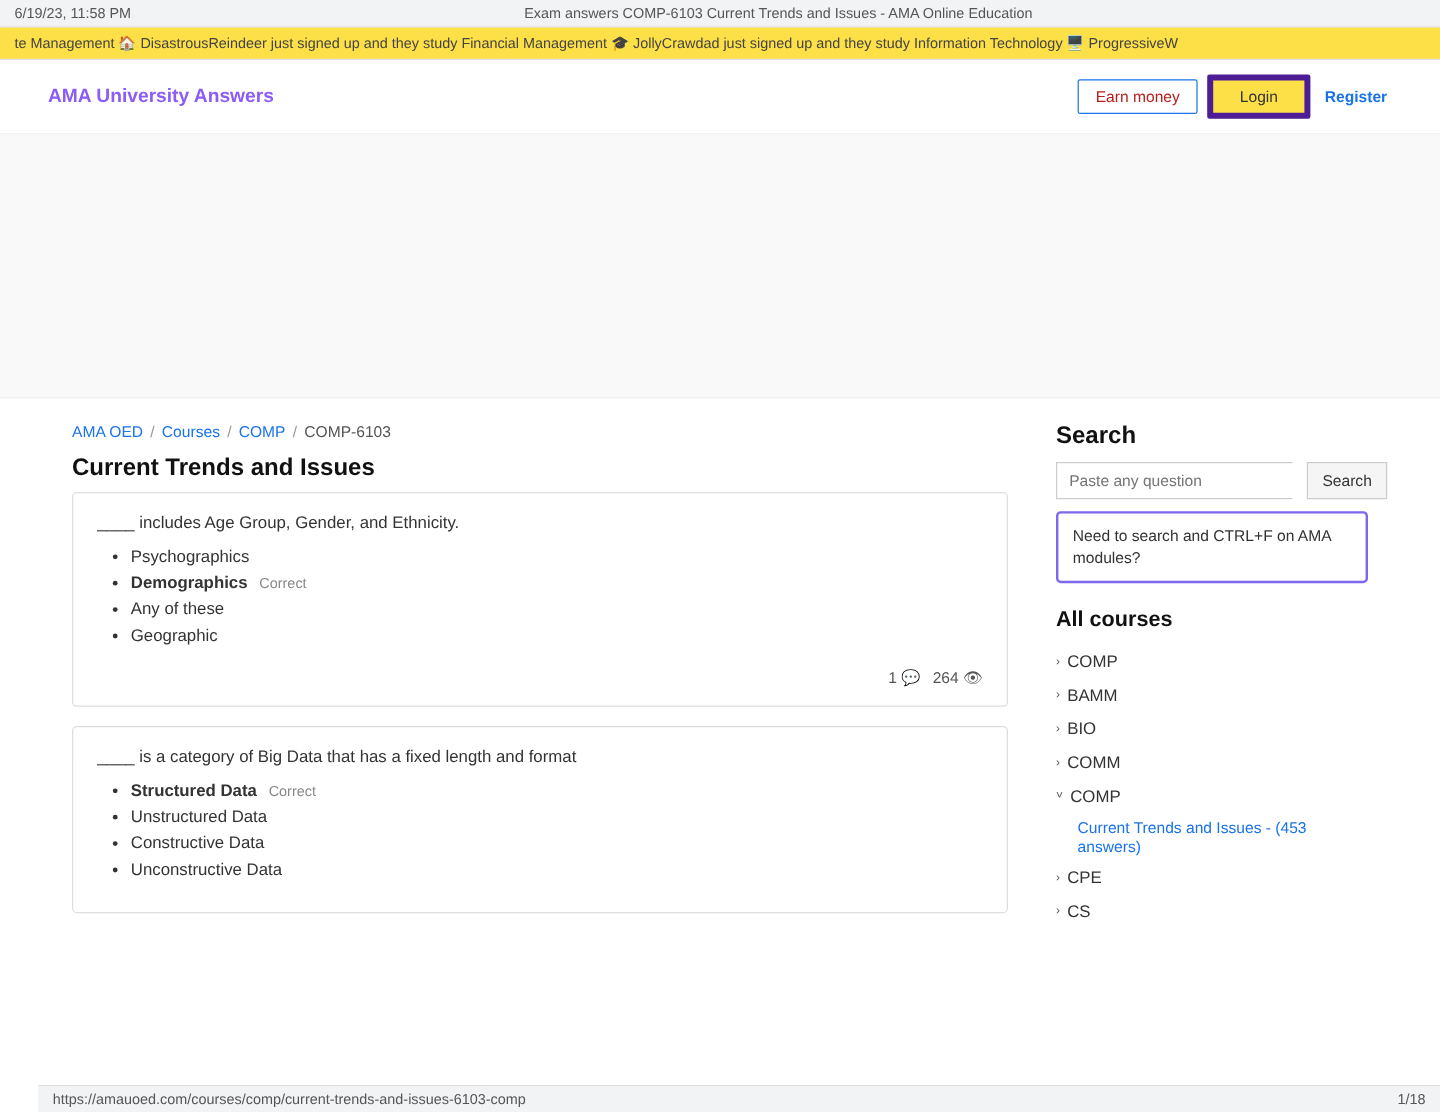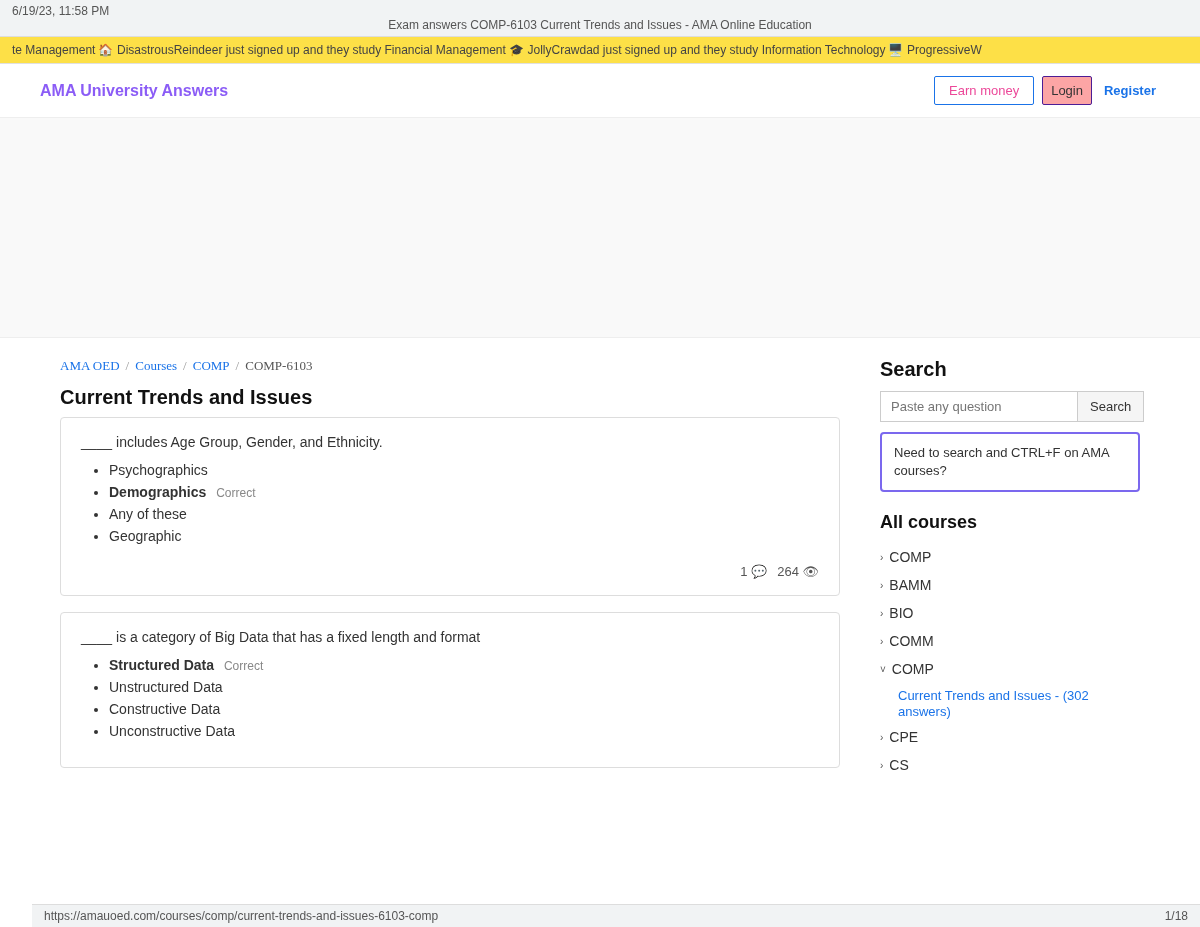--- a/index.html
+++ b/index.html
@@ -7,21 +7,20 @@
 
     
     .browser-bar {
       background: #f1f3f4;
       border-bottom: 1px solid #ddd;
       padding: 4px 12px;
       font-size: 12px;
       color: #555;
       display: flex;
       justify-content: space-between;
-      flex-direction: column;
     }
     .browser-title {
       text-align: center;
       flex: 1;
     }
 
     
     .notification-bar {
       background: #fde047;
       border-bottom: 1px solid #e0e0e0;
@@ -47,32 +46,32 @@
       font-weight: 600;
       text-decoration: none;
     }
     .header-actions {
       display: flex;
       gap: 8px;
       align-items: center;
     }
     .btn-earn {
       border: 1px solid #1a73e8;
-      color: #ec4899;
+      color: #b91c1c;
       background: #fff;
       padding: 6px 14px;
       cursor: pointer;
       font-size: 13px;
       border-radius: 2px;
     }
     .btn-login {
-      border: 1px solid #4c1d95;
-      color: #333;
-      background: #fca5a5;
-      padding: 6px 8px;
+      border: 5px solid #4c1d95;
+      color: #333;
+      background: #fde047;
+      padding: 6px 22px;
       cursor: pointer;
       font-size: 13px;
       border-radius: 2px;
     }
     .btn-register {
       color: #1a73e8;
       background: none;
       border: none;
       padding: 6px 4px;
       cursor: pointer;
@@ -103,21 +102,20 @@
     }
 
     
     .breadcrumb {
       font-size: 13px;
       color: #555;
       margin-bottom: 12px;
       display: flex;
       gap: 6px;
       align-items: center;
-      font-family: Liberation Serif, serif;
     }
     .breadcrumb a {
       color: #1a73e8;
       text-decoration: none;
     }
     .breadcrumb-sep {
       color: #999;
     }
     .breadcrumb-current {
       color: #555;
@@ -183,21 +181,21 @@
       flex-shrink: 0;
     }
     .sidebar-section-title {
       font-size: 20px;
       font-weight: 600;
       color: #111;
       margin-bottom: 10px;
     }
     .search-row {
       display: flex;
-      gap: 0;
+      gap: 12px;
       margin-bottom: 10px;
     }
     .search-input {
       flex: 1;
       border: 1px solid #ccc;
       border-right: none;
       padding: 7px 10px;
       font-size: 13px;
       outline: none;
     }
@@ -344,21 +342,21 @@
 
   <aside class="sidebar">
 
     <h2 class="sidebar-section-title">Search</h2>
 
     <div class="search-row">
       <input class="search-input" type="text" placeholder="Paste any question" style="">
       <button class="search-btn">Search</button>
     </div>
 
-    <div class="search-hint">Need to search and CTRL+F on AMA courses?</div>
+    <div class="search-hint">Need to search and CTRL+F on AMA modules?</div>
 
     <h3 class="all-courses-title">All courses</h3>
 
     <ul class="course-list">
       <li class="course-item">
         <span class="course-chevron">›</span>
         <span>COMP</span>
       </li>
       <li class="course-item">
         <span class="course-chevron">›</span>
@@ -371,21 +369,21 @@
       <li class="course-item">
         <span class="course-chevron">›</span>
         <span>COMM</span>
       </li>
       <li class="course-item expanded">
         <span class="course-chevron">˅</span>
         <span>COMP</span>
       </li>
       <ul class="course-sublist">
         <li class="course-subitem">
-          <a href="#">Current Trends and Issues - (302 answers)</a>
+          <a href="#">Current Trends and Issues - (453 answers)</a>
         </li>
       </ul>
       <li class="course-item">
         <span class="course-chevron">›</span>
         <span>CPE</span>
       </li>
       <li class="course-item">
         <span class="course-chevron">›</span>
         <span>CS</span>
       </li>

